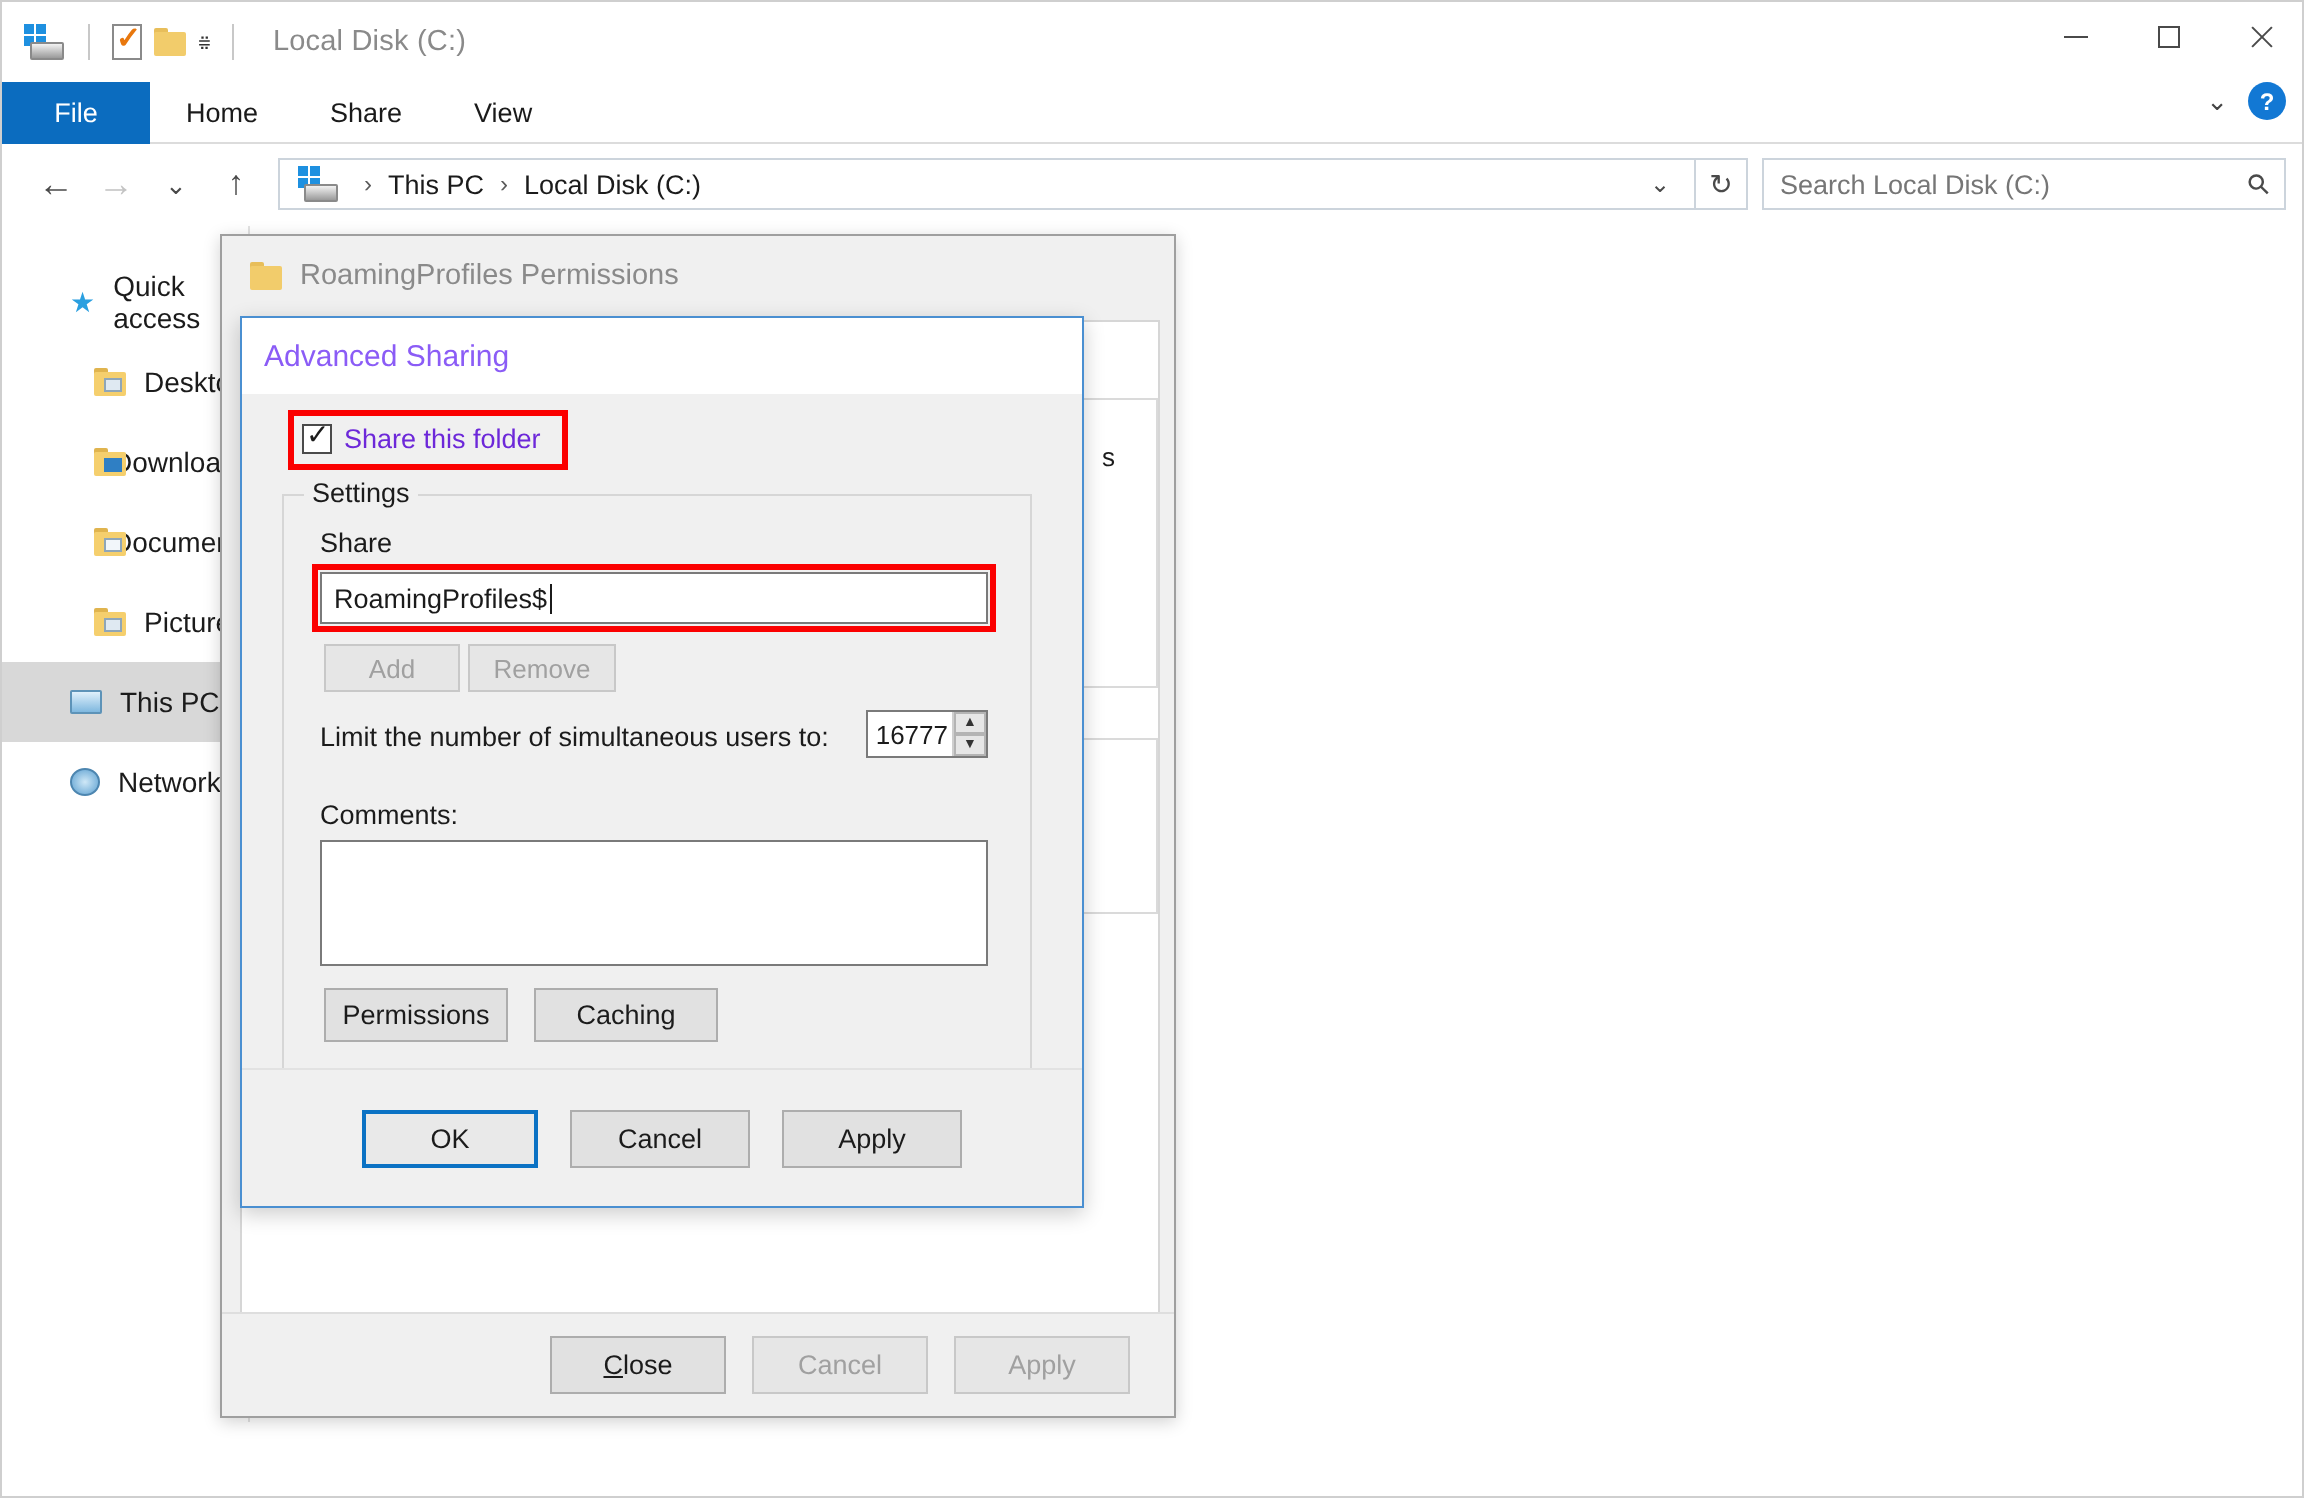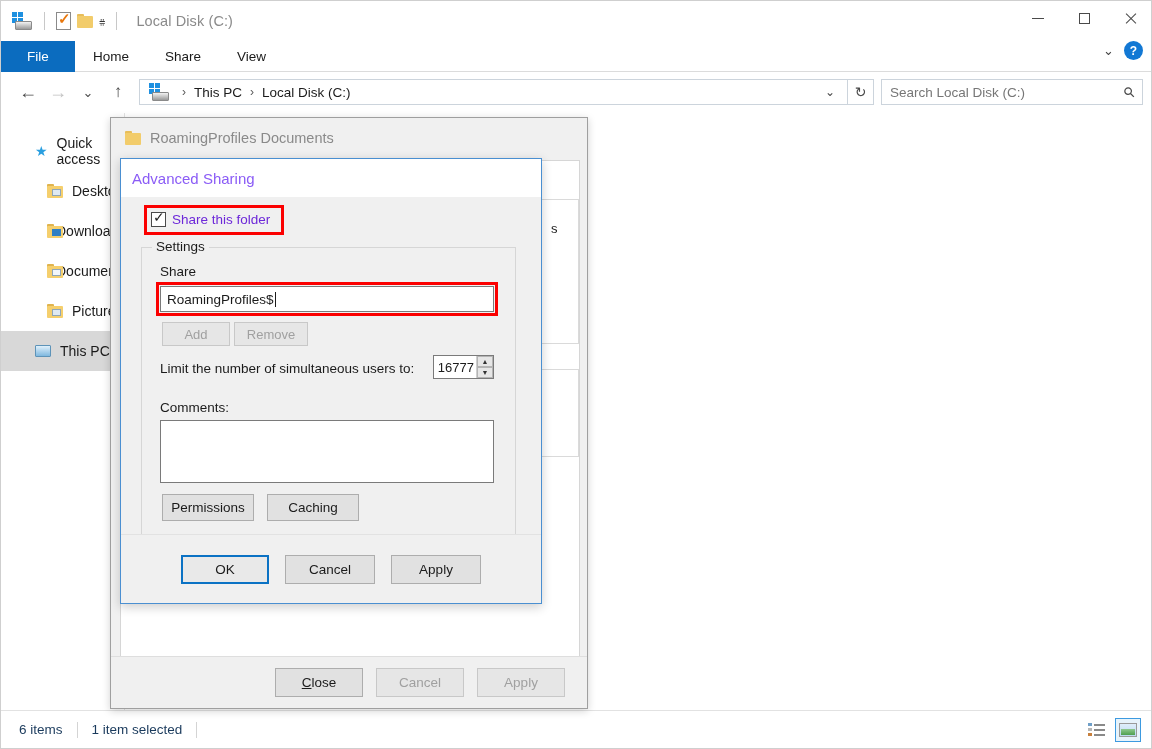--- a/index.html
+++ b/index.html
@@ -317,20 +317,24 @@
           <span class="t"></span>
           <span class="b"></span>
           <span class="ov"></span>
         </span>
       <span>Pictures</span>
     </div>
     <div class="side-item sel">
       <span class="pc-ico"></span>
       <span>This PC</span>
     </div>
+    <div class="side-item">
+      <span class="net-ico"></span>
+      <span>Network</span>
+    </div>
   </div>
 
   <div class="content">
     <div class="filegrid">
       <div class="fileitem selected">
         <span class="bigfolder">
           <span class="shadow"></span>
             <span class="back"></span>
             <span class="tab2"></span>
             <span class="flap"></span>
@@ -351,49 +355,28 @@
           <span class="shadow"></span>
             <span class="back"></span>
             <span class="tab2"></span>
             <span class="flap"></span>
         </span>
         <span class="filelabel">Windows</span>
       </div>
     </div>
   </div>
 
-  <div class="statusbar">
-    <span class="status-txt">6 items</span>
-    <span class="status-sep"></span>
-    <span class="status-txt" style="padding-left:0">1 item selected</span>
-    <span class="status-sep"></span>
-    <div class="viewbtns">
-      <div class="vbtn">
-        <span class="details-ico">
-          <i></i>
-            <i></i>
-            <i></i>
-            <b></b>
-            <b></b>
-            <b></b>
-        </span>
-      </div>
-      <div class="vbtn sel">
-        <span class="pic-ico"></span>
-      </div>
-    </div>
-  </div>
 
   <div class="propdlg">
     <div class="dtitle">
       <span class="folder-ico">
           <span class="tabpart"></span>
           <span class="front"></span>
         </span>
-      <span class="tx">RoamingProfiles Documents</span>
+      <span class="tx">RoamingProfiles Permissions</span>
     </div>
     <div class="dclose">
         <span class="x" style="display:inline-block;position:relative;width:13px;height:13px;"></span>
       </div>
 
     <div class="dbody">
       <div class="grp" style="left:26px; top:38px; width:432px; height:145px;"></div>
       <div class="grp" style="left:26px; top:208px; width:432px; height:88px;"></div>
       <div style="position:absolute; left:430px; top:60px; font-size:13px; color:#1b1b1b;">s</div>
     </div>

